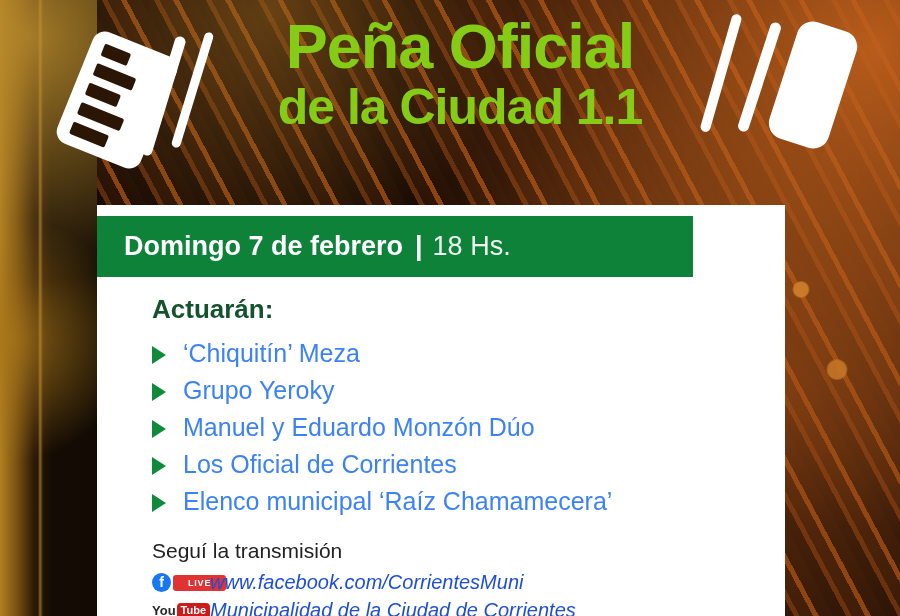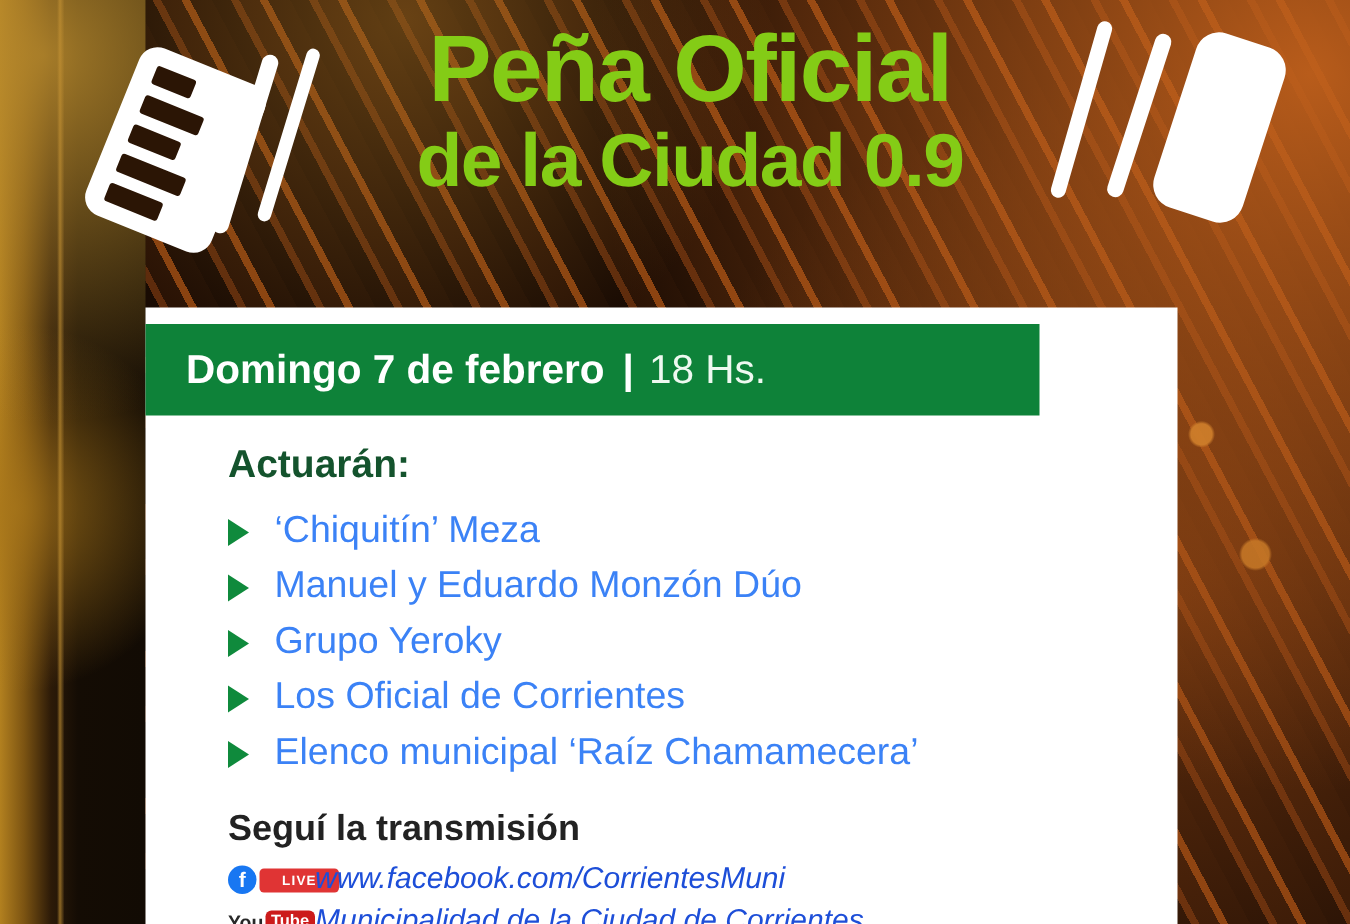--- a/index.html
+++ b/index.html
@@ -89,21 +89,21 @@
   .artist-list { list-style:none; }
   .artist-list li { display:flex; align-items:center; margin-bottom:10px; line-height:27px; font-size:25px; color:#3b82f6; }
   .tri {
     width:0; height:0; flex:0 0 auto;
     border-left:14px solid #0f8a3c;
     border-top:9px solid transparent;
     border-bottom:9px solid transparent;
     margin-right:17px; position:relative; top:1px;
   }
 
-  .stream-heading { font-size:24px; font-weight:700; color:#222222; margin:24px 0 8px 0; }
+  .stream-heading { font-size:21px; font-weight:400; color:#222222; margin:24px 0 8px 0; }
   .stream-row { display:flex; align-items:center; margin-bottom:5px; }
   .stream-icons { width:58px; flex:0 0 auto; display:flex; align-items:center; }
   .stream-text { font-size:20px; font-style:italic; color:#1d4ed8; }
 
   .fb-circle {
     width:19px; height:19px; border-radius:50%; background:#1877f2;
     color:#ffffff; font-weight:800; font-size:14px; line-height:19px; text-align:center;
     flex:0 0 auto;
   }
   .live-badge {
@@ -133,21 +133,21 @@
       <div class="acc-key k3"></div>
       <div class="acc-key k4"></div>
       <div class="acc-key k5"></div>
     </div>
     <div class="acc-bar b1"></div>
     <div class="acc-bar b2"></div>
   </div>
 
   <div class="title-block">
     <div class="title-line1">Peña Oficial</div>
-    <div class="title-line2">de la Ciudad 0.9</div>
+    <div class="title-line2">de la Ciudad 1.1</div>
   </div>
 
   <div class="acc-right">
     <div class="acc-bar b1"></div>
     <div class="acc-bar b2"></div>
     <div class="acc-body"></div>
   </div>
 
   <div class="card">
 
@@ -161,25 +161,25 @@
 
       <div class="lineup-heading">Actuarán:</div>
 
       <ul class="artist-list">
           <li>
             <span class="tri"></span>
             <span>‘Chiquitín’ Meza</span>
           </li>
           <li>
             <span class="tri"></span>
+            <span>Grupo Yeroky</span>
+          </li>
+          <li>
+            <span class="tri"></span>
             <span>Manuel y Eduardo Monzón Dúo</span>
-          </li>
-          <li>
-            <span class="tri"></span>
-            <span>Grupo Yeroky</span>
           </li>
           <li>
             <span class="tri"></span>
             <span>Los Oficial de Corrientes</span>
           </li>
           <li>
             <span class="tri"></span>
             <span>Elenco municipal ‘Raíz Chamamecera’</span>
           </li>
         </ul>

